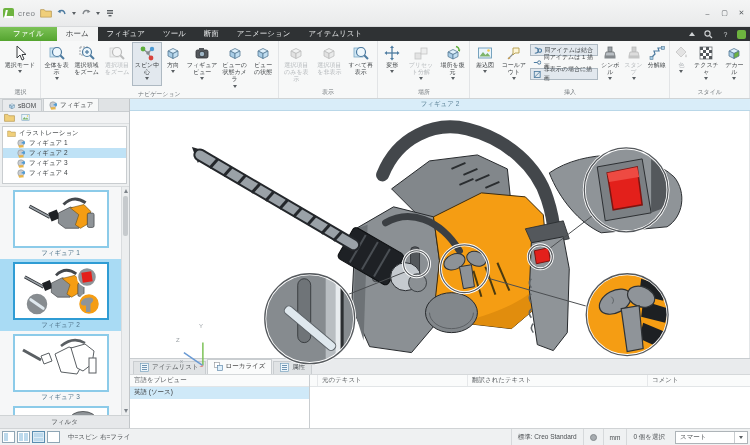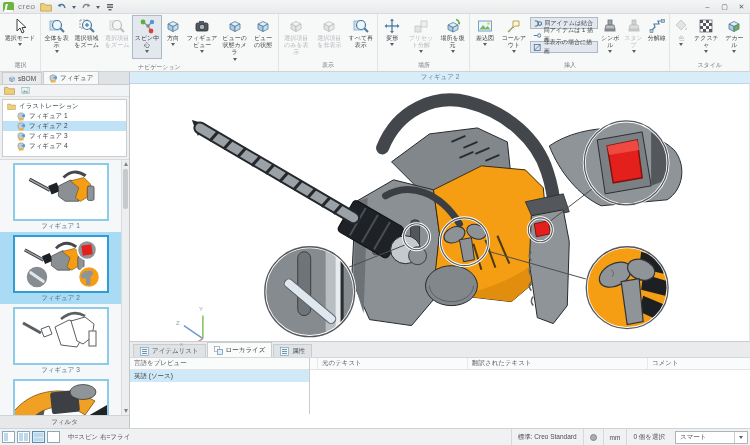--- a/index.html
+++ b/index.html
@@ -1,20 +1,20 @@
 <!DOCTYPE html>
 <html><head>
 <meta charset="utf-8">
 <style>
 *{box-sizing:border-box;margin:0;padding:0}
 html,body{width:750px;height:445px;overflow:hidden}
 body{font-family:"Liberation Sans","DejaVu Sans",sans-serif;background:#fff;color:#3e4245}
 .app{width:750px;height:445px;display:flex;flex-direction:column}
 
-.titlebar{height:14px;background:linear-gradient(#f4f5f5,#e9eaeb);display:flex;align-items:center;position:relative;border-bottom:1px solid #d8dadc}
+.titlebar{height:27px;background:linear-gradient(#f4f5f5,#e9eaeb);display:flex;align-items:center;position:relative;border-bottom:1px solid #d8dadc}
 .qat{display:flex;align-items:center;gap:4px;padding-left:3px;z-index:2}
 .applogo{width:11px;height:10px;background:#6db33f;border-radius:2px;position:relative}
 .applogo:after{content:"";position:absolute;left:2px;top:2px;width:7px;height:6px;border-left:2px solid #fff;border-bottom:2px solid #fff;transform:skewX(-12deg)}
 .logotext{font-size:8px;color:#7d8184;letter-spacing:.5px}
 .qicon{width:12px;height:10px;display:flex;align-items:center;justify-content:center}
 .title-center{position:absolute;left:0;right:0;text-align:center;font-size:7.5px;color:#5a5e61;pointer-events:none}
 .wincontrols{margin-left:auto;display:flex;z-index:2}
 .winbtn{width:17px;height:12px;display:flex;align-items:center;justify-content:center;font-size:7px;color:#5a5f63}
 
 .tabbar{height:14px;background:#2f3234;display:flex;align-items:stretch}
@@ -259,20 +259,42 @@
           </svg>
         </span>
     </div>
     <div class="wincontrols">
       <span class="winbtn">–</span>
       <span class="winbtn">▢</span>
       <span class="winbtn">✕</span>
     </div>
   </div>
 
+  <div class="tabbar">
+    <div class="tab file">ファイル</div>
+    <div class="tab active">ホーム</div>
+    <div class="tab">フィギュア</div>
+    <div class="tab">ツール</div>
+    <div class="tab">断面</div>
+    <div class="tab">アニメーション</div>
+    <div class="tab">アイテムリスト</div>
+    <div class="tabbar-icons">
+      <span class="tbi">
+          <span class="chev-up"></span>
+        </span>
+      <span class="tbi">
+          <svg width="9" height="9" viewBox="0 0 9 9">
+            <circle cx="3.5" cy="3.5" r="2.6" fill="none" stroke="#cfd2d4" stroke-width="1.1"></circle>
+            <line x1="5.5" y1="5.5" x2="8" y2="8" stroke="#cfd2d4" stroke-width="1.3"></line>
+          </svg>
+        </span>
+      <span class="tbi">?</span>
+      <span class="badge-green"></span>
+    </div>
+  </div>
 
   <div class="ribbon">
 
     <div class="rgroup" style="width:40px">
       <div class="rbuttons">
         <div class="rbtn" style="width:36px">
           <span class="ricon">
               <svg class="i16">
                 <use href="#sy-cursor"></use>
               </svg>

